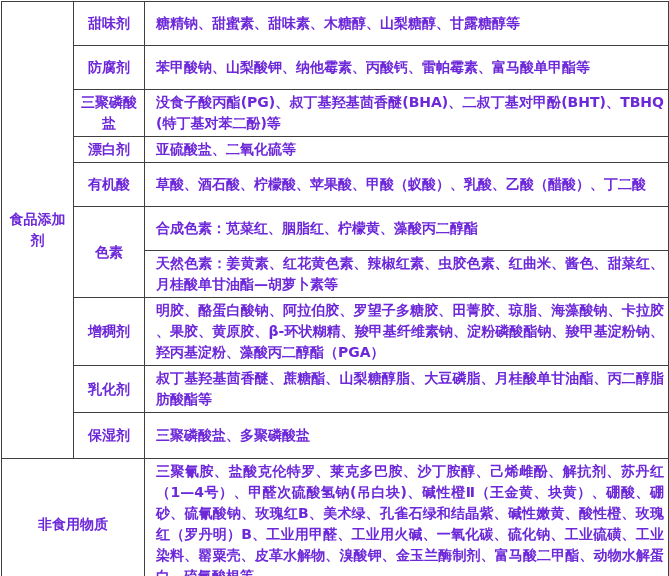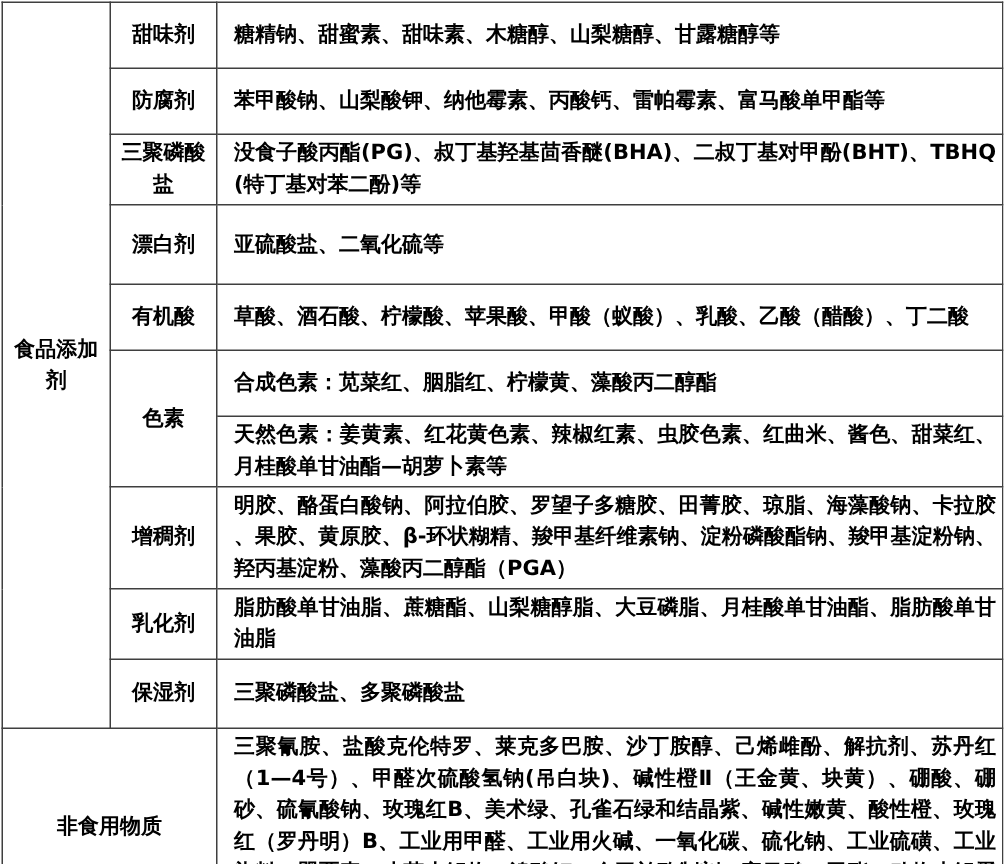--- a/index.html
+++ b/index.html
@@ -15,21 +15,21 @@
   }
   table.ref-table {
     border-collapse: collapse;
     table-layout: fixed;
     width: 667px;
   }
   table.ref-table td {
     border: 1px solid #3f3f3f;
     font-size: 14px;
     font-weight: bold;
-    color: #000000;
+    color: #6d28d9;
     line-height: 21px;
     vertical-align: middle;
     overflow: hidden;
   }
   td.cat {
     text-align: center;
     padding: 2px 1px;
   }
   td.items {
     text-align: justify;
@@ -58,21 +58,21 @@
     <tr style="height:44px">
       <td class="cat">防腐剂</td>
       <td class="items">苯甲酸钠、山梨酸钾、纳他霉素、丙酸钙、雷帕霉素、富马酸单甲酯等</td>
     </tr>
 
     <tr style="height:47px">
       <td class="cat">三聚磷酸盐</td>
       <td class="items">没食子酸丙酯(PG)、叔丁基羟基茴香醚(BHA)、二叔丁基对甲酚(BHT)、TBHQ(特丁基对苯二酚)等</td>
     </tr>
 
-    <tr style="height:53px">
+    <tr style="height:26px">
       <td class="cat">漂白剂</td>
       <td class="items">亚硫酸盐、二氧化硫等</td>
     </tr>
 
     <tr style="height:44px">
       <td class="cat">有机酸</td>
       <td class="items">草酸、酒石酸、柠檬酸、苹果酸、甲酸（蚁酸）、乳酸、乙酸（醋酸）、丁二酸</td>
     </tr>
 
     <tr style="height:44px">
@@ -84,21 +84,21 @@
       <td class="items">天然色素：姜黄素、红花黄色素、辣椒红素、虫胶色素、红曲米、酱色、甜菜红、月桂酸单甘油酯—胡萝卜素等</td>
     </tr>
 
     <tr style="height:65px">
       <td class="cat">增稠剂</td>
       <td class="items">明胶、酪蛋白酸钠、阿拉伯胶、罗望子多糖胶、田菁胶、琼脂、海藻酸钠、卡拉胶 、果胶、黄原胶、β-环状糊精、羧甲基纤维素钠、淀粉磷酸酯钠、羧甲基淀粉钠、羟丙基淀粉、藻酸丙二醇酯（PGA）</td>
     </tr>
 
     <tr style="height:43px">
       <td class="cat">乳化剂</td>
-      <td class="items">脂肪酸单甘油脂、蔗糖酯、山梨糖醇脂、大豆磷脂、月桂酸单甘油酯、脂肪酸单甘油脂</td>
+      <td class="items">叔丁基羟基茴香醚、蔗糖酯、山梨糖醇脂、大豆磷脂、月桂酸单甘油酯、丙二醇脂肪酸酯等</td>
     </tr>
 
     <tr style="height:46px">
       <td class="cat">保湿剂</td>
       <td class="items">三聚磷酸盐、多聚磷酸盐</td>
     </tr>
 
     <tr style="height:113px">
       <td colspan="2" class="cat">非食用物质</td>
       <td class="items">三聚氰胺、盐酸克伦特罗、莱克多巴胺、沙丁胺醇、己烯雌酚、解抗剂、苏丹红（1—4号）、甲醛次硫酸氢钠(吊白块)、碱性橙Ⅱ（王金黄、块黄）、硼酸、硼砂、硫氰酸钠、玫瑰红B、美术绿、孔雀石绿和结晶紫、碱性嫩黄、酸性橙、玫瑰红（罗丹明）B、工业用甲醛、工业用火碱、一氧化碳、硫化钠、工业硫磺、工业染料、罂粟壳、皮革水解物、溴酸钾、金玉兰酶制剂、富马酸二甲酯、动物水解蛋白、硫氰酸根等</td>

